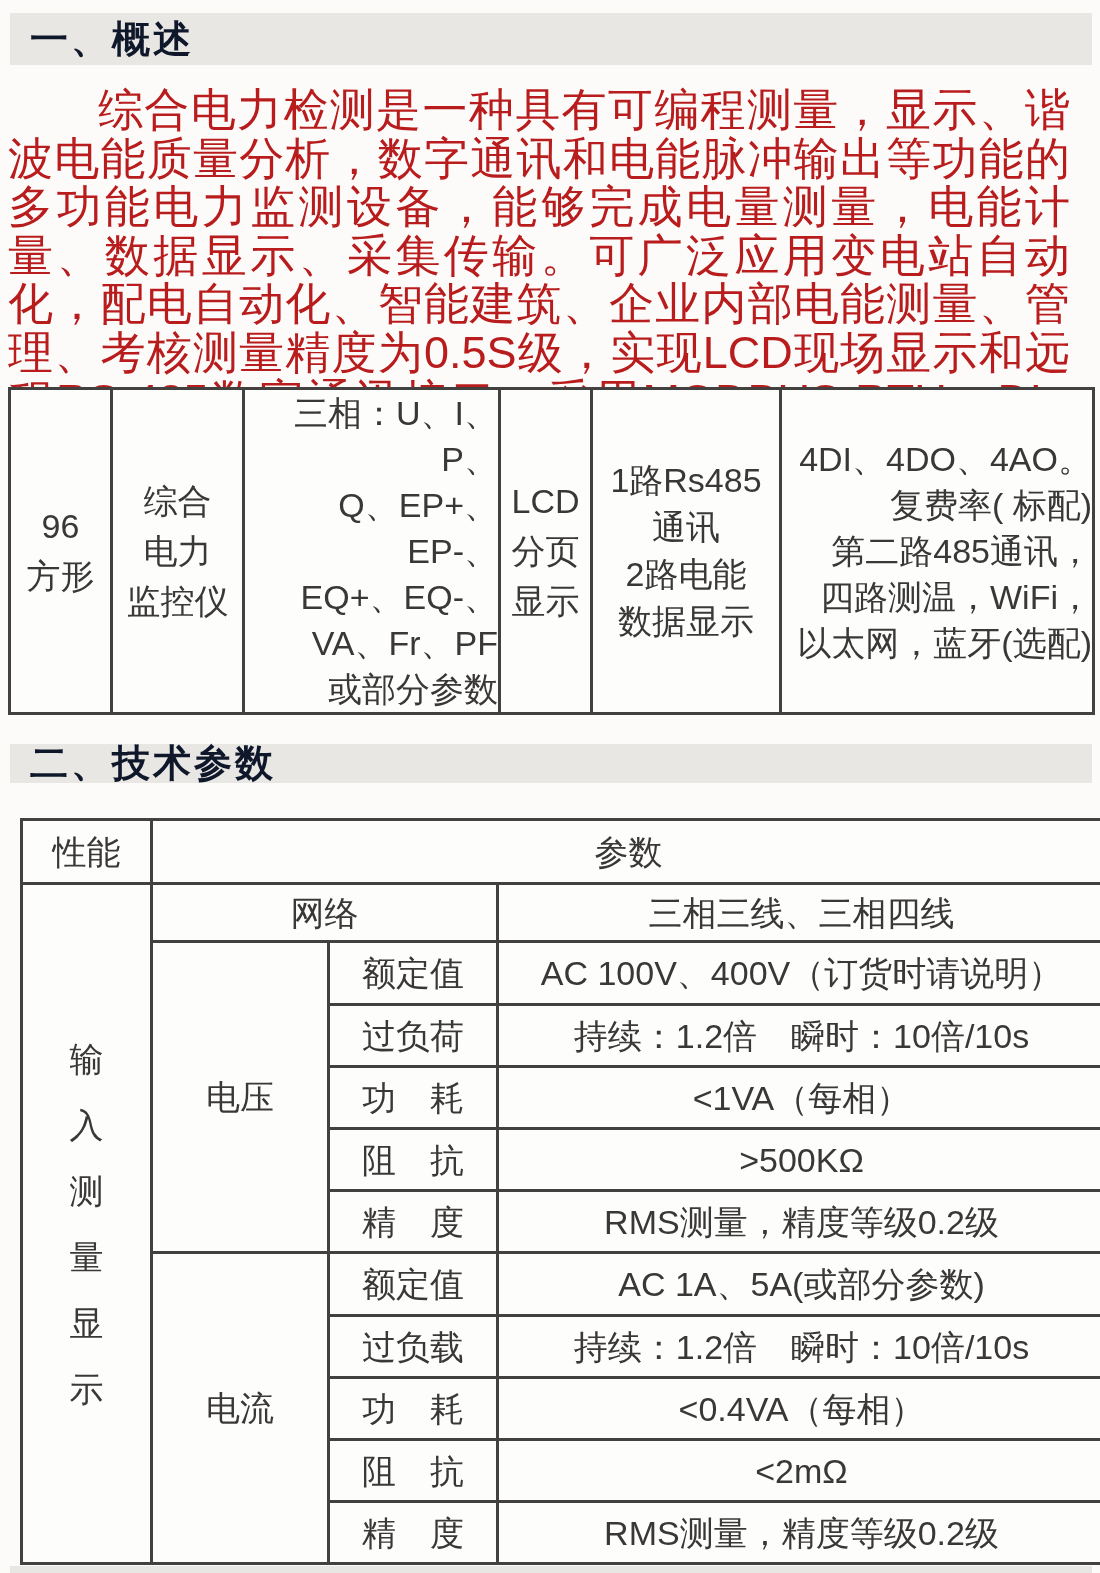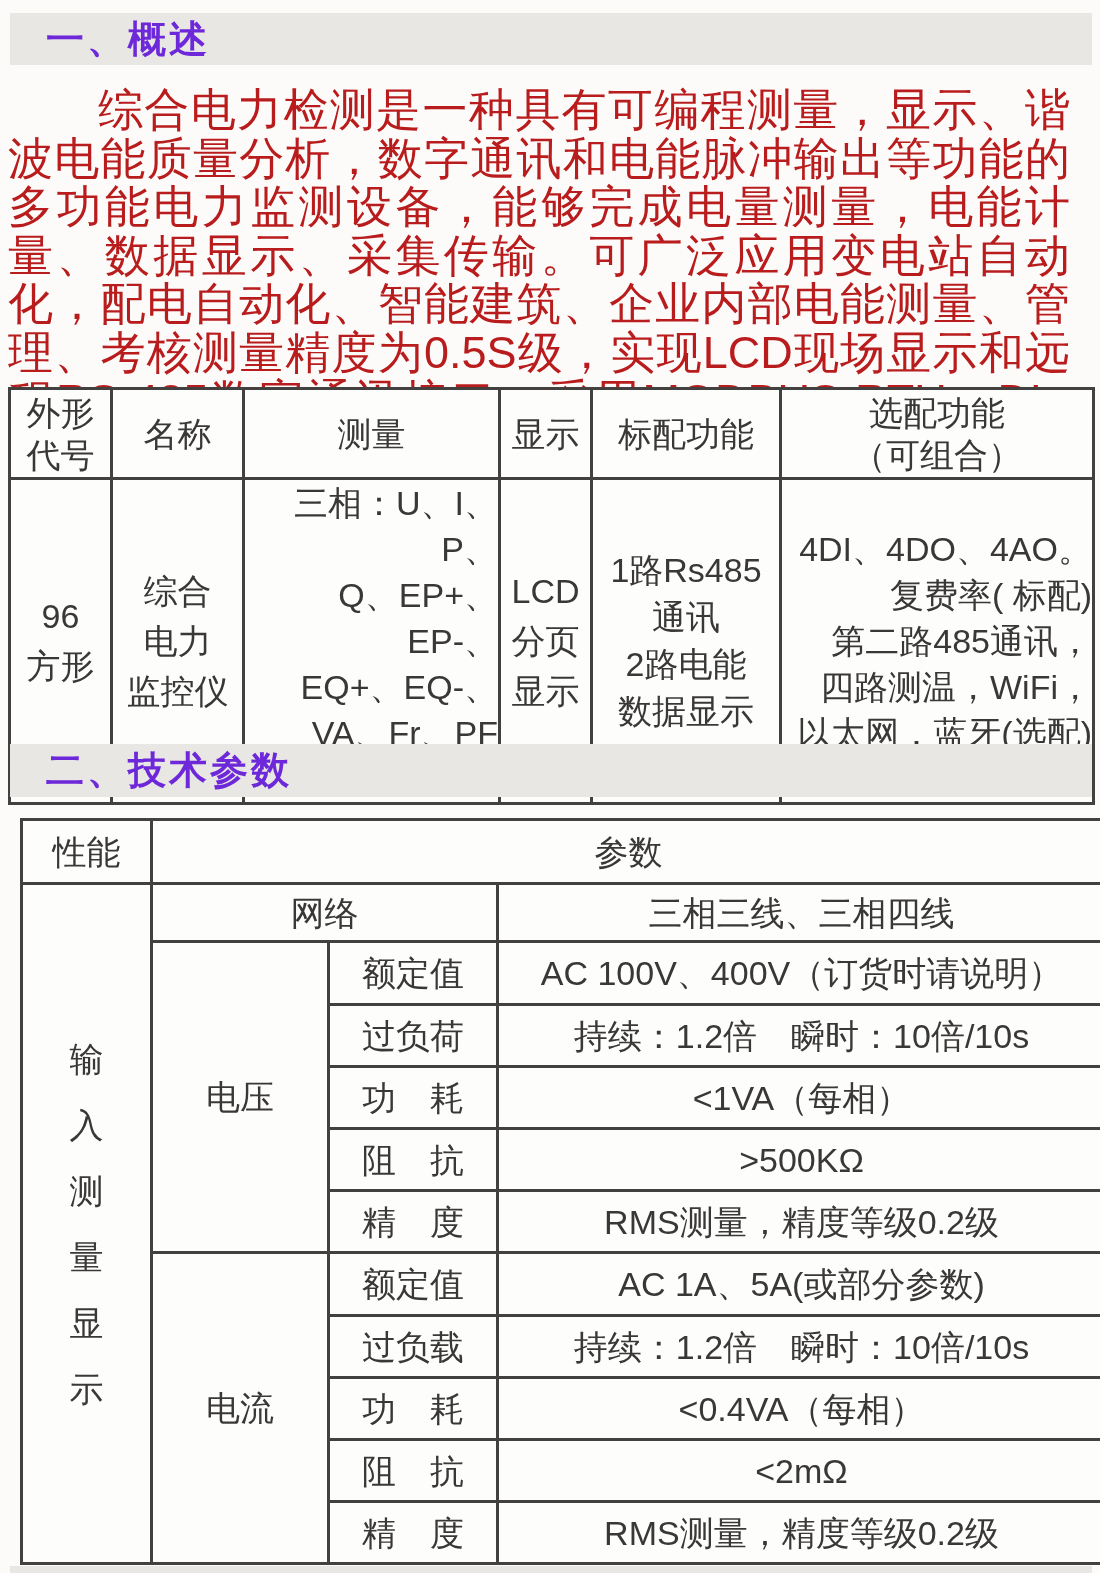--- a/index.html
+++ b/index.html
@@ -7,22 +7,22 @@
     width:1100px;height:1573px;position:relative;overflow:hidden;
     background:#fcfbfa;
     font-family:"Liberation Sans","DejaVu Sans",sans-serif;
     color:#3a3836;
   }
   .banner{
     position:absolute;left:10px;width:1082px;height:52px;
     background:#e9e7e4;display:flex;align-items:center;
   }
   .banner-title{
-    font-size:38px;font-weight:bold;color:#6d28d9;
-    padding-left:36px;letter-spacing:3px;white-space:pre;
+    font-size:38px;font-weight:bold;color:#0f172a;
+    padding-left:20px;letter-spacing:3px;white-space:pre;
   }
   .intro{
     position:absolute;left:8px;top:86px;width:1062px;
     font-size:45px;line-height:48.5px;font-weight:500;
     text-align:justify;text-indent:2em;color:#b91c1c;
     white-space:normal;
   }
   table{border-collapse:collapse;table-layout:fixed;position:absolute;background:#fdfdfc;}
   td{
     border:3px solid #434140;vertical-align:middle;text-align:center;
@@ -57,30 +57,20 @@
 <table class="t1">
   <colgroup>
     <col style="width:102px">
       <col style="width:132px">
       <col style="width:256px">
     <col style="width:92px">
       <col style="width:189px">
       <col style="width:313px">
   </colgroup>
   <tbody>
-      <tr class="hdr" style="height:90px;">
-    <td>外形
-代号</td>
-    <td>名称</td>
-    <td>测量</td>
-    <td>显示</td>
-    <td>标配功能</td>
-    <td>选配功能
-（可组合）</td>
-  </tr>
   <tr style="height:236px;">
     <td class="c-shape">96
 方形</td>
     <td class="c-name">综合
 电力
 监控仪</td>
     <td class="c-meas">三相：U、I、P、
 Q、EP+、EP-、
 EQ+、EQ-、
 VA、Fr、PF
@@ -94,21 +84,21 @@
 数据显示</td>
     <td class="c-opt">4DI、4DO、4AO。
 复费率( 标配)
 第二路485通讯，
 四路测温，WiFi，
 以太网，蓝牙(选配)</td>
   </tr>
 </tbody>
   </table>
 
-<div class="banner" style="top:744px;height:53px;">
+<div class="banner" style="top:744px;height:39px;">
   <div class="banner-title">二、技术参数</div>
 </div>
 
 <table class="t2">
   <colgroup>
     <col style="width:130px">
       <col style="width:177px">
       <col style="width:169px">
       <col style="width:608px">
   </colgroup>

